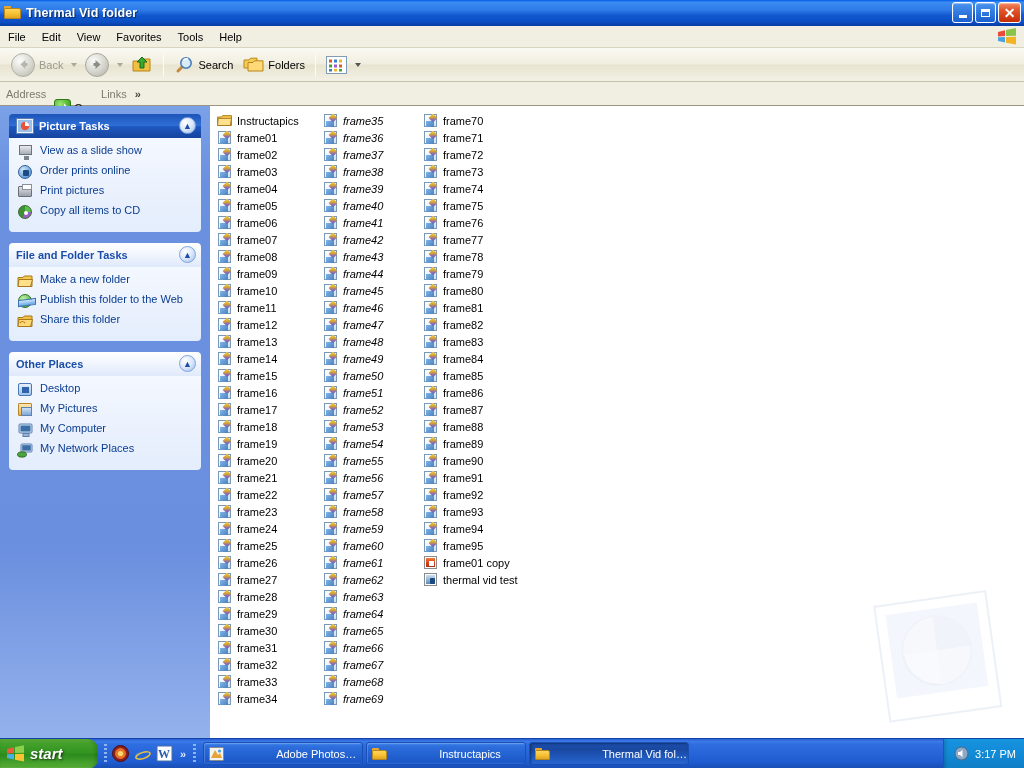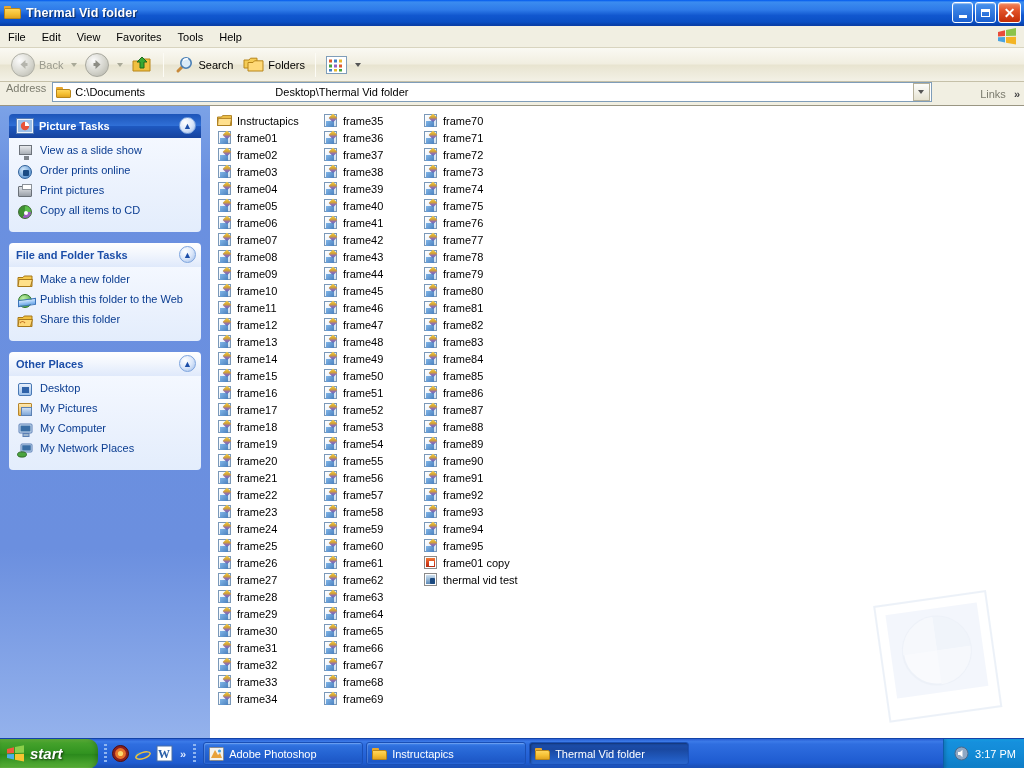--- a/index.html
+++ b/index.html
@@ -89,21 +89,21 @@
   .tri-down { width:0;height:0;border-left:3.5px solid transparent;border-right:3.5px solid transparent;border-top:4px solid #555; }
   .tri-down.dim { border-top-color:#a9a998; }
   .tsep { width:1px; height:24px; background:#d2cdb5; margin:0 5px; border-right:1px solid #fcfbf5; }
 
   .circ-btn { width:24px;height:24px;border-radius:50%; display:flex;align-items:center;justify-content:center; }
   .circ-back { background: radial-gradient(circle at 35% 30%, #fbfbfb 0%, #d8d8d0 55%, #b4b4ab 100%); border:1px solid #b0b0a6; }
   .circ-fwd { background: radial-gradient(circle at 35% 30%, #fbfbfb 0%, #d4d4cc 55%, #aeaea4 100%); border:1px solid #a8a89e; }
 
   
   #addressbar {
-    height:24px; background:#f1efe2; display:flex; 
+    height:24px; background:#f1efe2; display:flex; align-items:center;
     border-bottom:1px solid #9a9683; padding-left:4px;
   }
   #addr-label { color:#7b7b6e; font-size:11px; padding:0 6px 0 2px; }
   #addr-field {
     flex:1; height:20px; background:#fff; border:1px solid #7f9db9;
     display:flex; align-items:center; padding-left:3px; position:relative;
   }
   #addr-field .folder-glyph { width:15px;height:13px;margin-right:4px; flex:none; }
   #addr-text-a { font-size:11px; color:#000; white-space:nowrap; }
   #addr-text-b { font-size:11px; color:#000; white-space:nowrap; position:absolute; left:222px; }
@@ -185,21 +185,21 @@
     flex:1; background:#fff; position:relative; overflow:hidden;
   }
   #watermark {
     position:absolute; right:8px; bottom:6px; width:150px; height:148px;
     opacity:.5; pointer-events:none;
   }
   .col {
     position:absolute; top:6px; width:102px;
   }
   #col1 { left:4px; }
-  #col2 { left:110px; }
+  #col2 { left:110px;font-style:italic; }
   #col3 { left:210px; }
   .fitem {
     height:17px; display:flex; align-items:center; padding-left:3px; cursor:default; white-space:nowrap;
   }
   .fitem .fico { width:16px; height:15px; flex:none; margin-right:4px; position:relative; }
   .fitem .fname { font-size:11px; color:#000; }
 
   
   .pic-file { position:absolute; left:1px; top:1px; width:13px; height:13px;
     background:linear-gradient(135deg,#ffffff 0%, #eef4fb 45%, #cddff0 100%);
@@ -251,20 +251,21 @@
   .qicon { width:17px; height:17px; position:relative; }
   .qchev { color:#dbe8ff; font-size:11px; font-weight:bold; margin:0 2px; }
 
   #tasks { display:flex; align-items:center; gap:3px; padding-left:3px; flex:1; }
   .task {
     height:23px; width:160px; display:flex; align-items:center; padding-left:5px;
     border-radius:3px; color:#fff; font-size:11px;
     background: linear-gradient(180deg,#4a8cf0 0%, #2e6fdd 14%, #2463d2 52%, #1d57c6 90%, #2a68d8 100%);
     border:1px solid #1a4fb5;
     box-shadow: inset 1px 1px 0 rgba(255,255,255,.18);
+    gap: 47px;
   }
   .task.active {
     background: linear-gradient(180deg,#1c4fae 0%, #1a48a0 30%, #2059bd 70%, #2a66cf 100%);
     box-shadow: inset 1px 1px 2px rgba(0,0,0,.35);
   }
   .task .tkicon { width:15px; height:14px; margin-right:5px; flex:none; position:relative; }
   .task .tklabel { white-space:nowrap; overflow:hidden; text-overflow:ellipsis; }
 
   #tray {
     margin-left:auto; height:30px; display:flex; align-items:center; gap:6px;
@@ -386,31 +387,20 @@
         </svg>
       </span>
     </div>
     <div class="arrowbtn">
         <span class="tri-down"></span>
       </div>
   </div>
 
   <div id="addressbar">
     <span id="addr-label">Address</span>
-    <div id="addr-field">
-      <span class="folder-glyph">
-        <span class="tab"></span>
-          <span class="body"></span>
-      </span>
-      <span id="addr-text-a">C:\Documents</span>
-      <span id="addr-text-b">Desktop\Thermal Vid folder</span>
-      <span id="addr-drop">
-        <span class="tri-down"></span>
-      </span>
-    </div>
     <div id="go-btn">
       <span id="go-arrow">
         <svg width="12" height="11" viewBox="0 0 12 11">
             <path d="M1,4 L7,4 L7,1.5 L11,5.5 L7,9.5 L7,7 L1,7 Z" fill="#fff"></path>
           </svg>
       </span>
       <span class="lbl">Go</span>
     </div>
     <div id="links-area">
       <span>Links</span>

